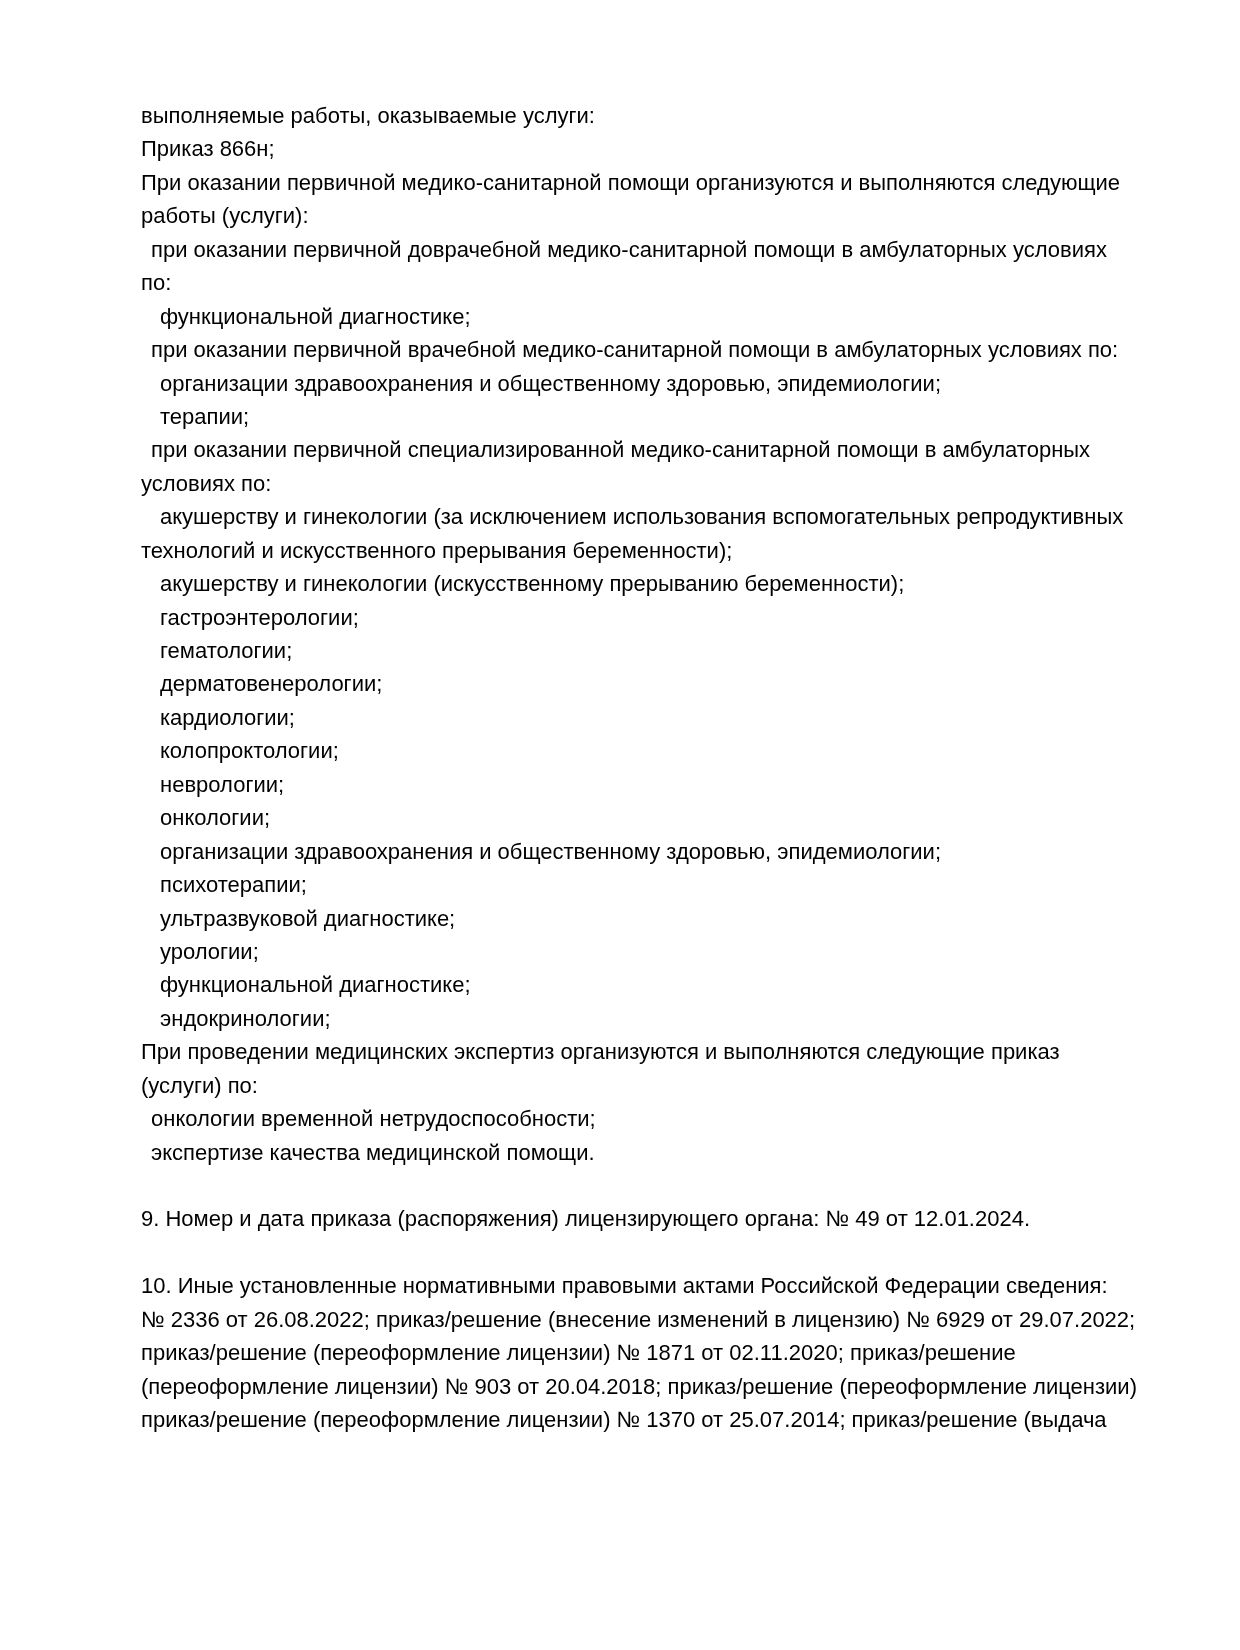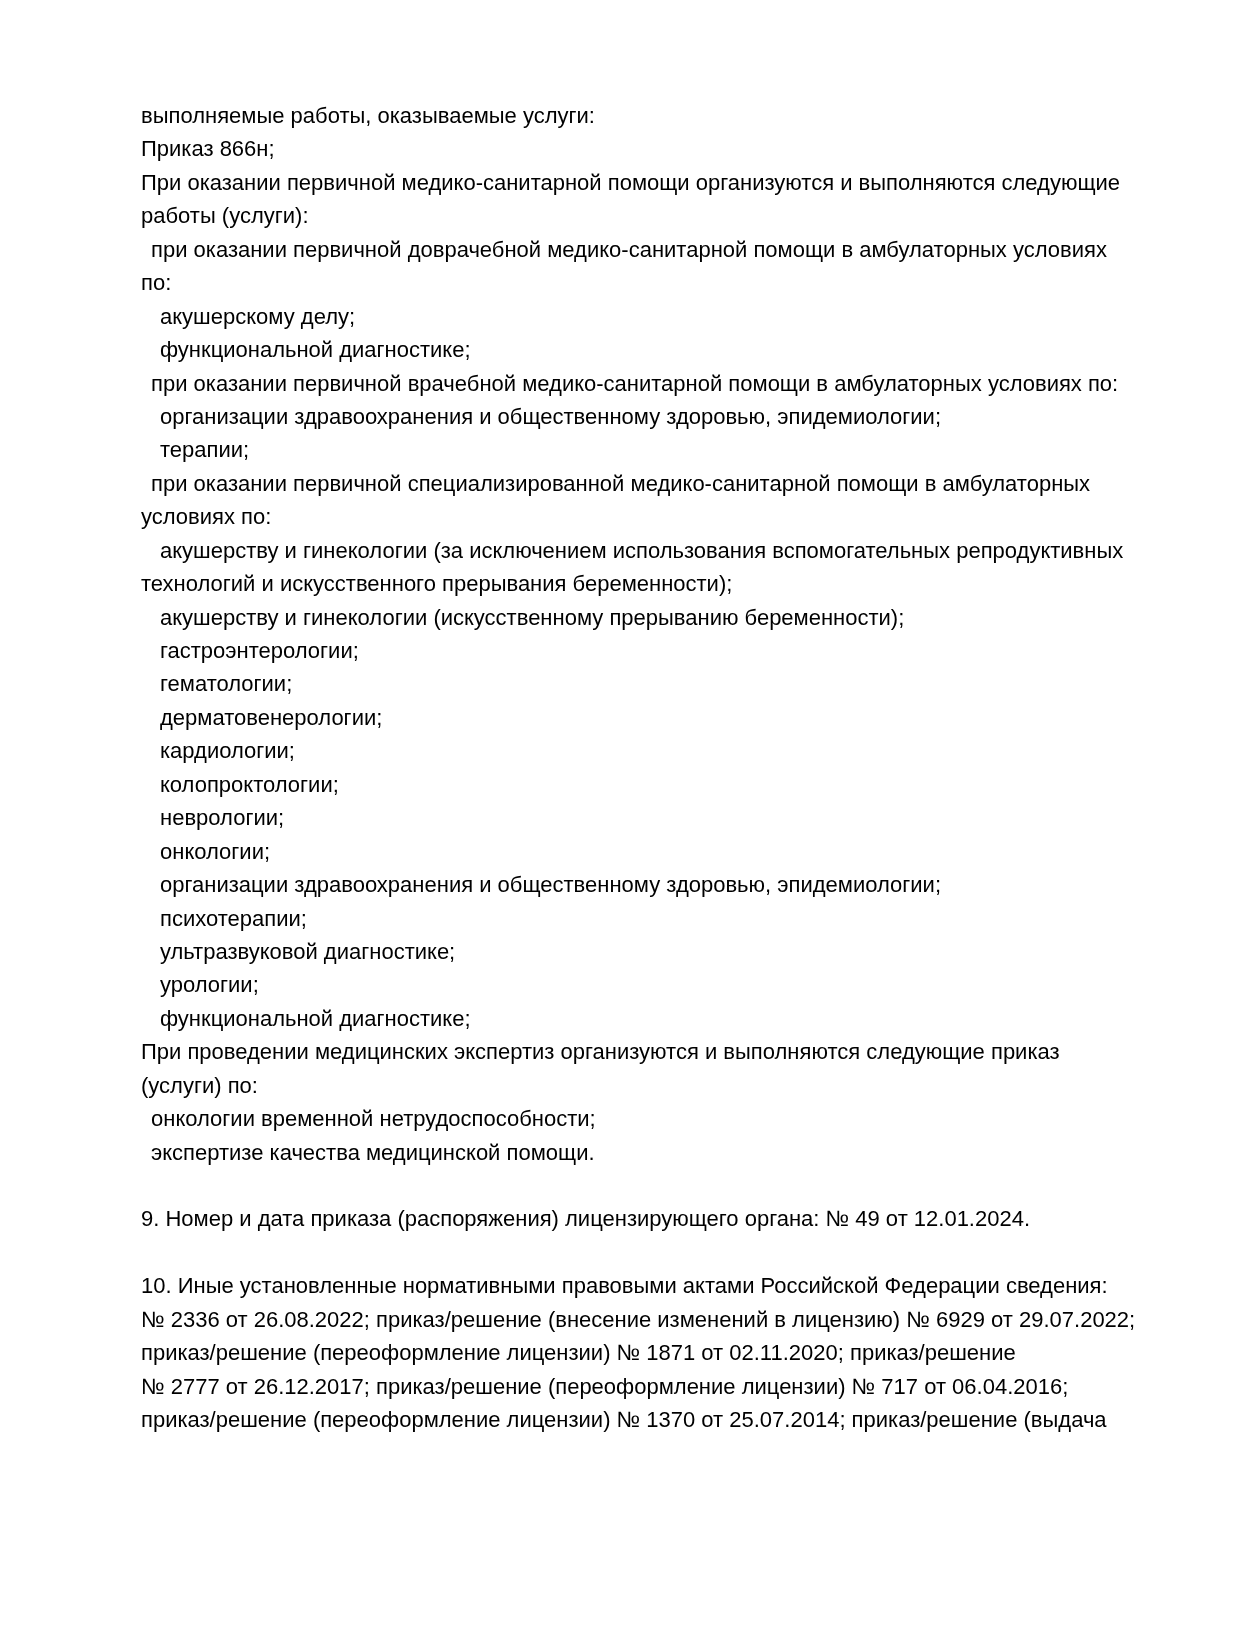--- a/index.html
+++ b/index.html
@@ -42,21 +42,20 @@
       <div class="line i0"><span>Приказ 866н;</span></div>
 
       <div class="line i0"><span>При оказании первичной медико-санитарной помощи организуются и выполняются следующие</span></div>
 
       <div class="line i0"><span>работы (услуги):</span></div>
 
       <div class="line i1"><span>при оказании первичной доврачебной медико-санитарной помощи в амбулаторных условиях</span></div>
 
       <div class="line i0"><span>по:</span></div>
 
-      <div class="line i2"><span>акушерскому делу;</span></div>
 
       <div class="line i2"><span>функциональной диагностике;</span></div>
 
       <div class="line i1"><span>при оказании первичной врачебной медико-санитарной помощи в амбулаторных условиях по:</span></div>
 
       <div class="line i2"><span>организации здравоохранения и общественному здоровью, эпидемиологии;</span></div>
 
       <div class="line i2"><span>терапии;</span></div>
 
       <div class="line i1"><span>при оказании первичной специализированной медико-санитарной помощи в амбулаторных</span></div>
@@ -86,20 +85,21 @@
       <div class="line i2"><span>организации здравоохранения и общественному здоровью, эпидемиологии;</span></div>
 
       <div class="line i2"><span>психотерапии;</span></div>
 
       <div class="line i2"><span>ультразвуковой диагностике;</span></div>
 
       <div class="line i2"><span>урологии;</span></div>
 
       <div class="line i2"><span>функциональной диагностике;</span></div>
 
+      <div class="line i2"><span>эндокринологии;</span></div>
 
       <div class="line i0"><span>При проведении медицинских экспертиз организуются и выполняются следующие приказ</span></div>
 
       <div class="line i0"><span>(услуги) по:</span></div>
 
       <div class="line i1"><span>онкологии временной нетрудоспособности;</span></div>
 
       <div class="line i1"><span>экспертизе качества медицинской помощи.</span></div>
 
       <div class="line i0"><span></span></div>
@@ -109,18 +109,18 @@
       <div class="line i0"><span></span></div>
 
       <div class="line i0"><span>10. Иные установленные нормативными правовыми актами Российской Федерации сведения:</span></div>
 
 
 
       <div class="line i0"><span>№ 2336 от 26.08.2022; приказ/решение (внесение изменений в лицензию) № 6929 от 29.07.2022;</span></div>
 
       <div class="line i0"><span>приказ/решение (переоформление лицензии) № 1871 от 02.11.2020; приказ/решение</span></div>
 
+      <div class="line i0"><span>(переоформление лицензии) № 903 от 20.04.2018; приказ/решение (переоформление лицензии)</span></div>
 
-      <div class="line i0"><span>№ 2777 от 26.12.2017; приказ/решение (переоформление лицензии) № 717 от 06.04.2016;</span></div>
 
       <div class="line i0"><span>приказ/решение (переоформление лицензии) № 1370 от 25.07.2014; приказ/решение (выдача</span></div>
     </div>
 </div>
 
 </body></html>

